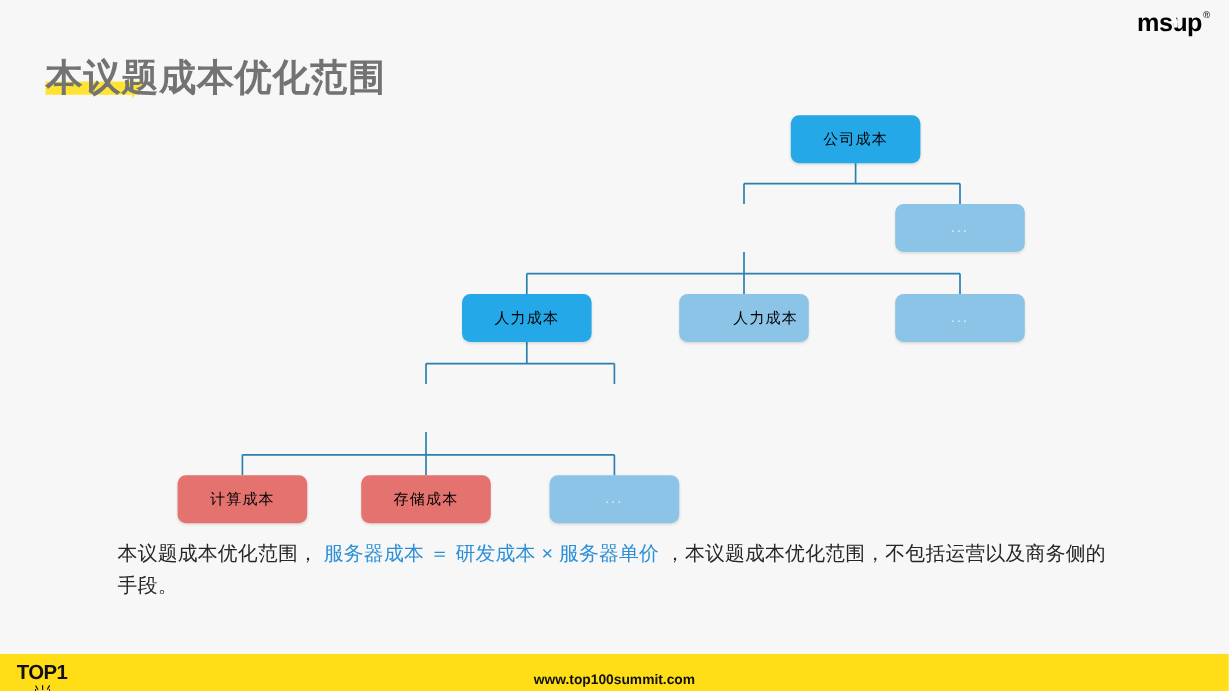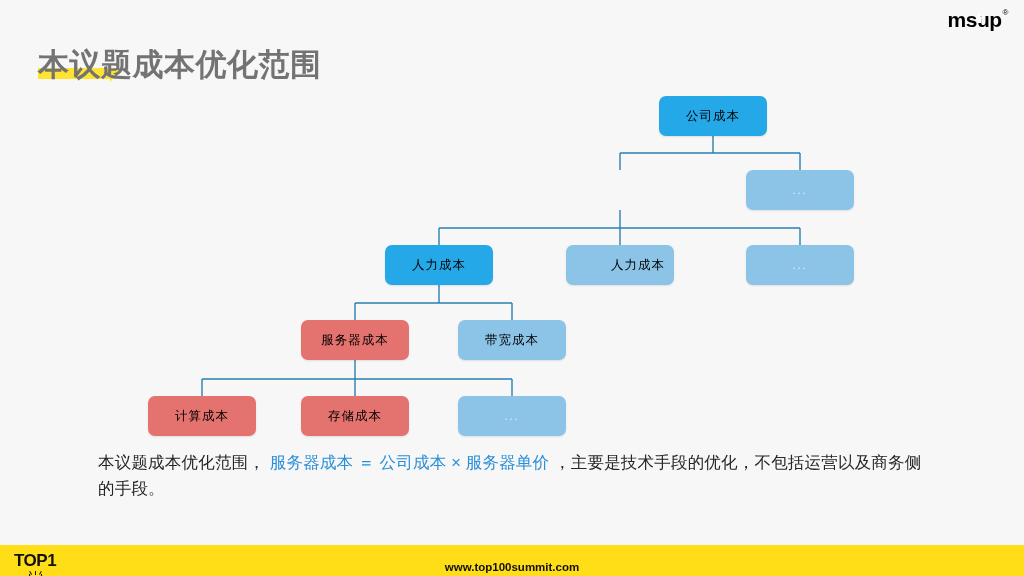--- a/index.html
+++ b/index.html
@@ -168,29 +168,27 @@
         <path d="M355,379 L355,396"></path>
         <path d="M512,379 L512,396"></path>
       </g>
     </svg>
 
     <div class="node blue" style="left:659px; top:96px;">公司成本</div>
     <div class="node lightblue ellipsis" style="left:746px; top:170px;">...</div>
     <div class="node blue" style="left:385px; top:245px;">人力成本</div>
     <div class="node lightblue" style="left:566px; top:245px;padding-left:36px;">人力成本</div>
     <div class="node lightblue ellipsis" style="left:746px; top:245px;">...</div>
-    <div class="node red" style="left:301px; top:320px;">服务器成本</div>
-    <div class="node lightblue" style="left:458px; top:320px;">带宽成本</div>
     <div class="node red" style="left:148px; top:396px;">计算成本</div>
     <div class="node red" style="left:301px; top:396px;">存储成本</div>
     <div class="node lightblue ellipsis" style="left:458px; top:396px;">...</div>
   </div>
 
   <p id="caption">
-    <span>本议题成本优化范围， </span><span class="formula">服务器成本 ＝ 公司成本 × 服务器单价</span><span> ，主要是技术手段的优化，</span><span>不包括运营以及商务侧的手段。</span>
+    <span>本议题成本优化范围， </span><span class="formula">服务器成本 ＝ 研发成本 × 服务器单价</span><span> ，本议题成本优化范围，</span><span>不包括运营以及商务侧的手段。</span>
   </p>
 
   <div id="footer">
     <div id="footer-left">
       <span>TOP1</span>
       <span class="eye">
         <span class="lash" style="left:1px;  transform:rotate(-30deg);"></span>
         <span class="lash" style="left:6px;"></span>
         <span class="lash" style="left:11px; transform:rotate(30deg);"></span>
         <span class="lid"></span>

